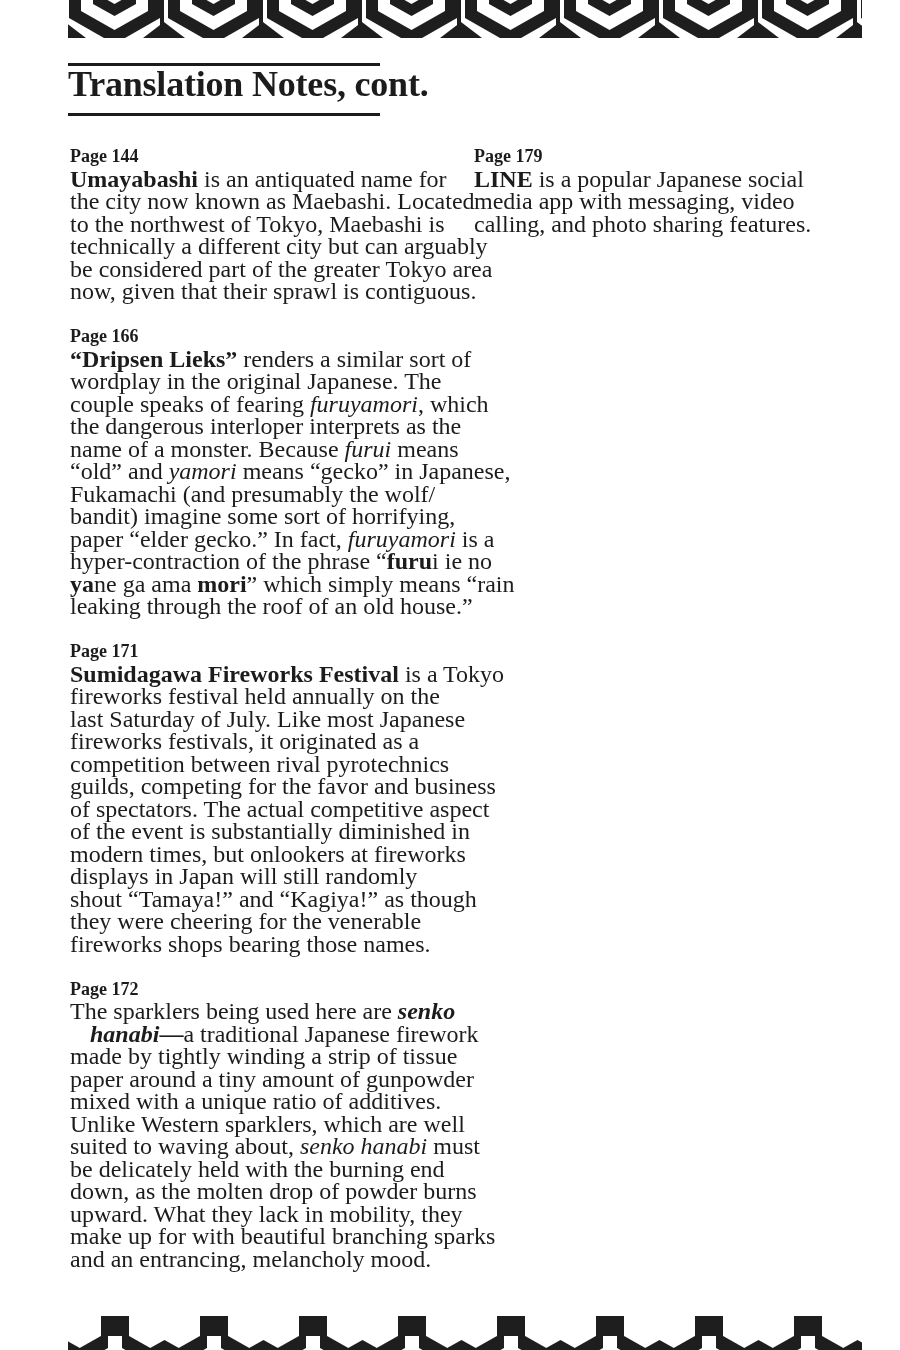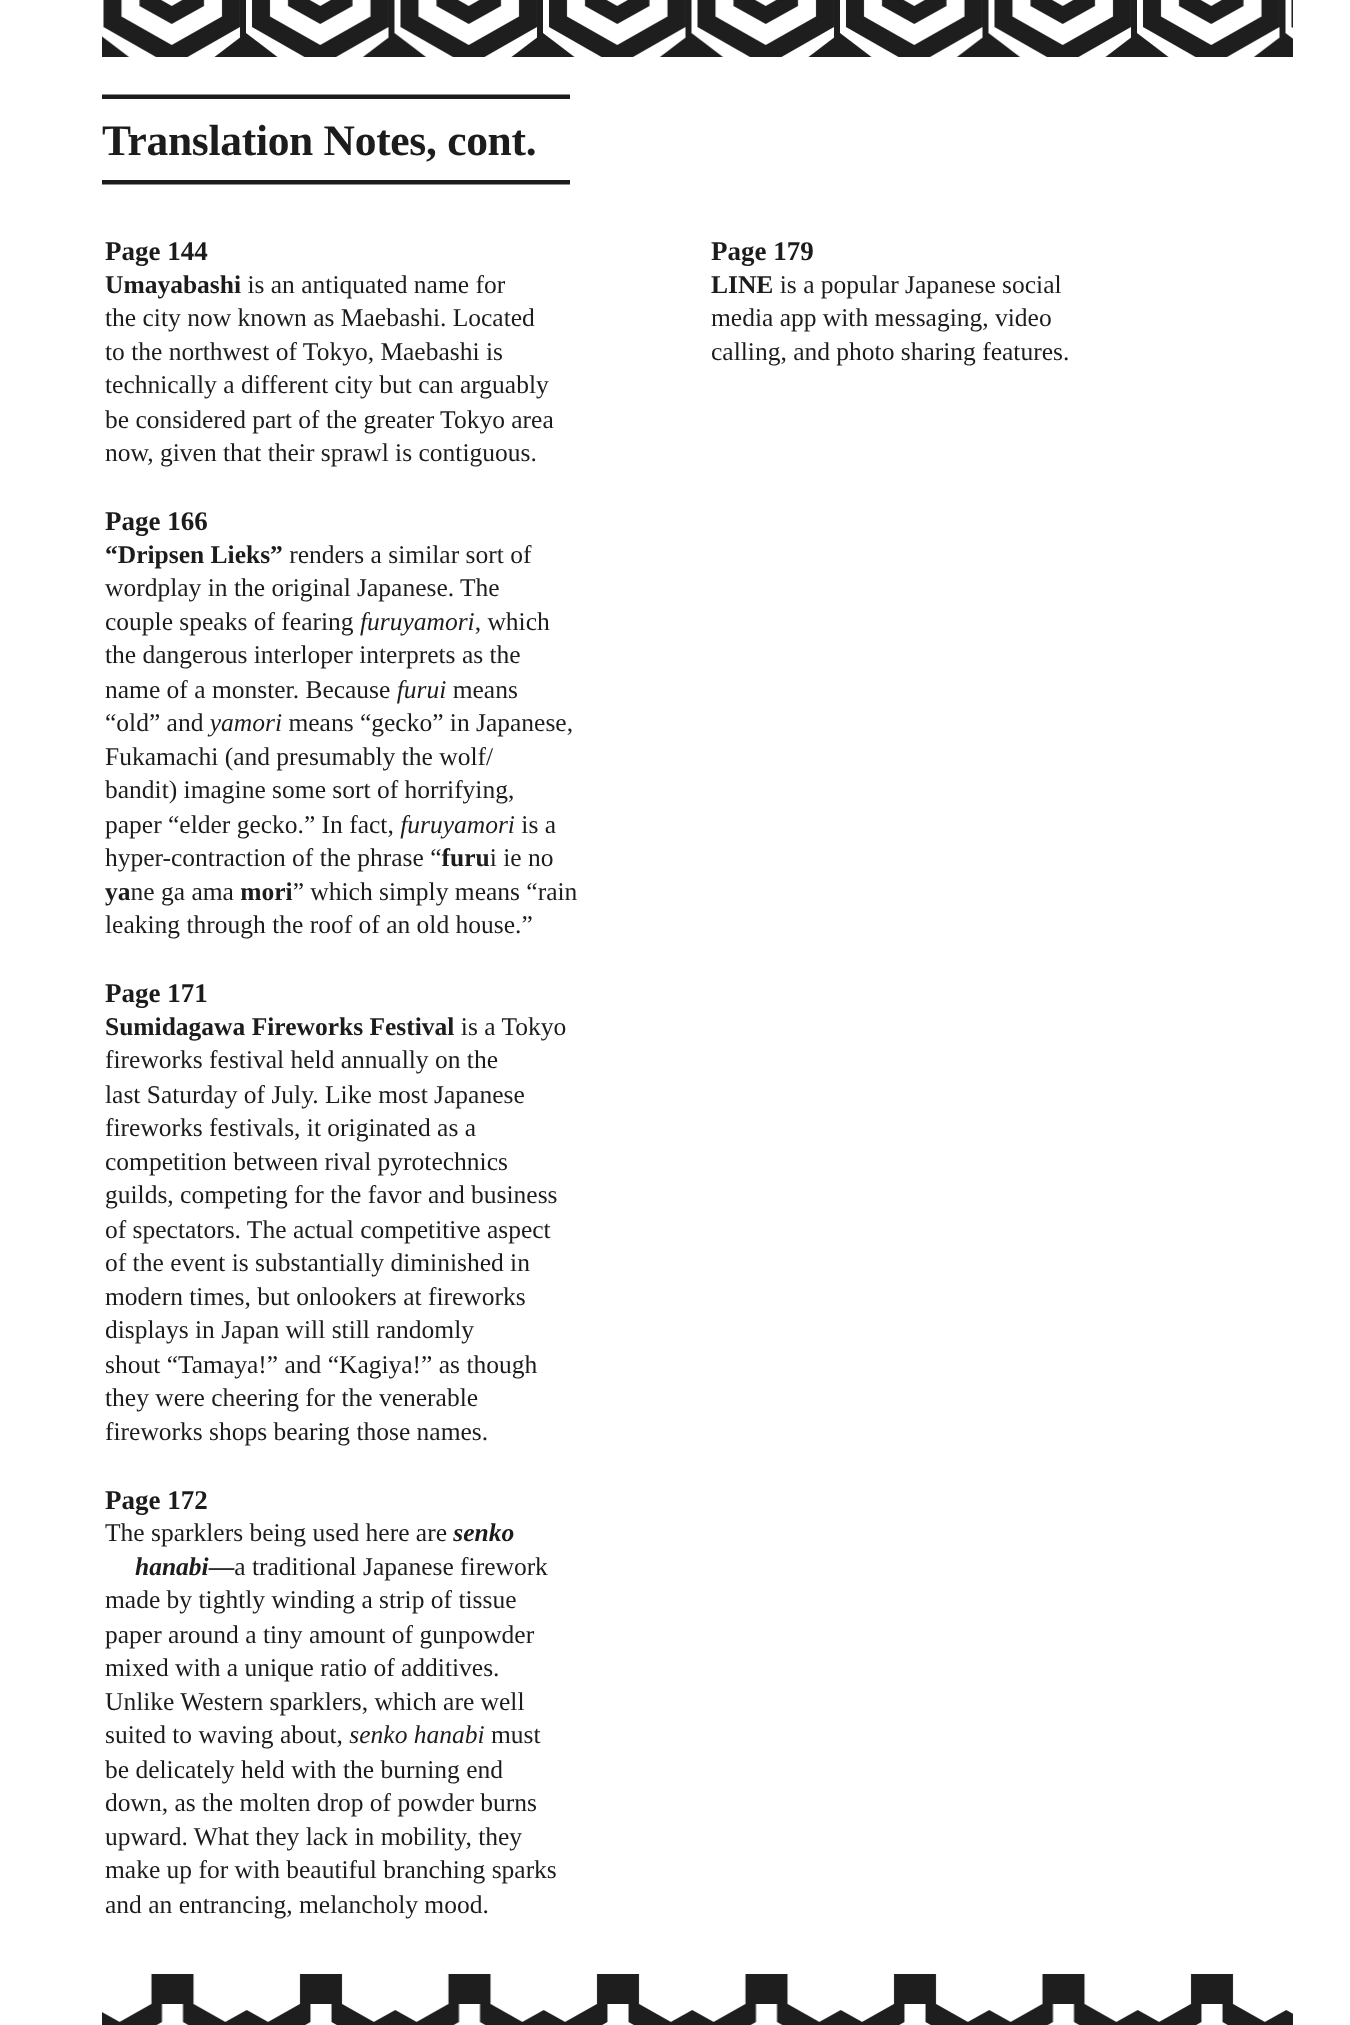--- a/index.html
+++ b/index.html
@@ -4,28 +4,28 @@
 <style>
   html, body { margin: 0; padding: 0; background: #ffffff; }
   body { width: 900px; height: 1350px; position: relative; overflow: hidden;
          font-family: "Liberation Serif", "DejaVu Serif", serif; color: #1c1c1c; }
   .band { position: absolute; left: 68px; width: 794px; overflow: hidden; }
   .band.top { top: 0; height: 38px; }
   .band.bottom { top: 1316px; height: 34px; }
   .band svg { display: block; }
   .title-wrap { position: absolute; left: 68px; top: 63px; width: 312px; }
   .rule { height: 3px; background: #1c1c1c; }
-  .title { font-size: 29px; font-weight: bold; letter-spacing: -0.2px; line-height: 1;
-           padding: 14px 0 11px 0; white-space: nowrap; }
-  .col { position: absolute; top: 156px; }
+  .title { font-size: 36px; font-weight: bold; letter-spacing: -0.2px; line-height: 1;
+           padding: 0 0 11px 0; white-space: nowrap; }
+  .col { position: absolute; top: 145px; }
   .col.left { left: 70px; width: 375px; }
   .col.right { left: 474px; width: 320px; }
   .note { margin-bottom: 22.5px; }
   .note-page { font-weight: bold; font-size: 18px; line-height: 22.5px; }
-  .note-body { font-size: 17px; line-height: 22.5px; }
+  .note-body { font-size: 24px; line-height: 22.5px; }
   .line { display: block; white-space: nowrap; }
   b { font-weight: bold; }
   i { }
 </style>
 </head>
 <body>
 
 <div class="band top">
   <svg width="794" height="38" viewBox="0 0 794 38">
     <defs>

